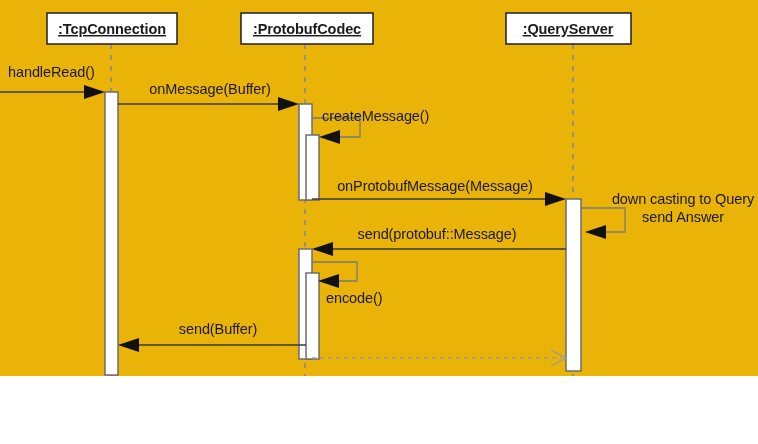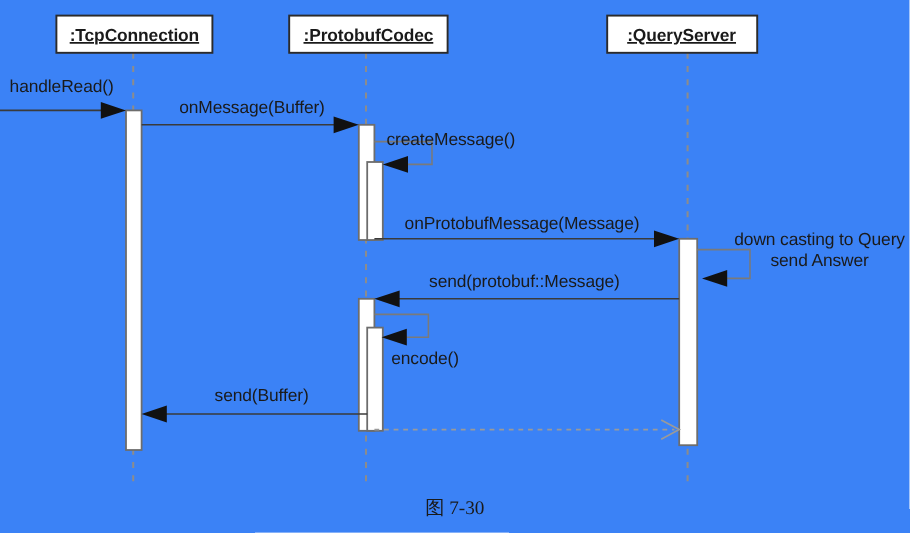--- a/index.html
+++ b/index.html
@@ -3,22 +3,22 @@
 <meta charset="utf-8">
 <style>
   html, body {
     margin: 0;
     padding: 0;
     background: #ffffff;
   }
   #page {
     position: relative;
     width: 758px;
-    height: 444px;
-    background: #3b82f6;
+    height: 376px;
+    background: #eab308;
     overflow: hidden;
     font-family: "Liberation Sans", sans-serif;
     text-decoration: underline;
   }
   svg#diagram {
     position: absolute;
     left: 0;
     top: 0;
     width: 758px;
     height: 444px;

